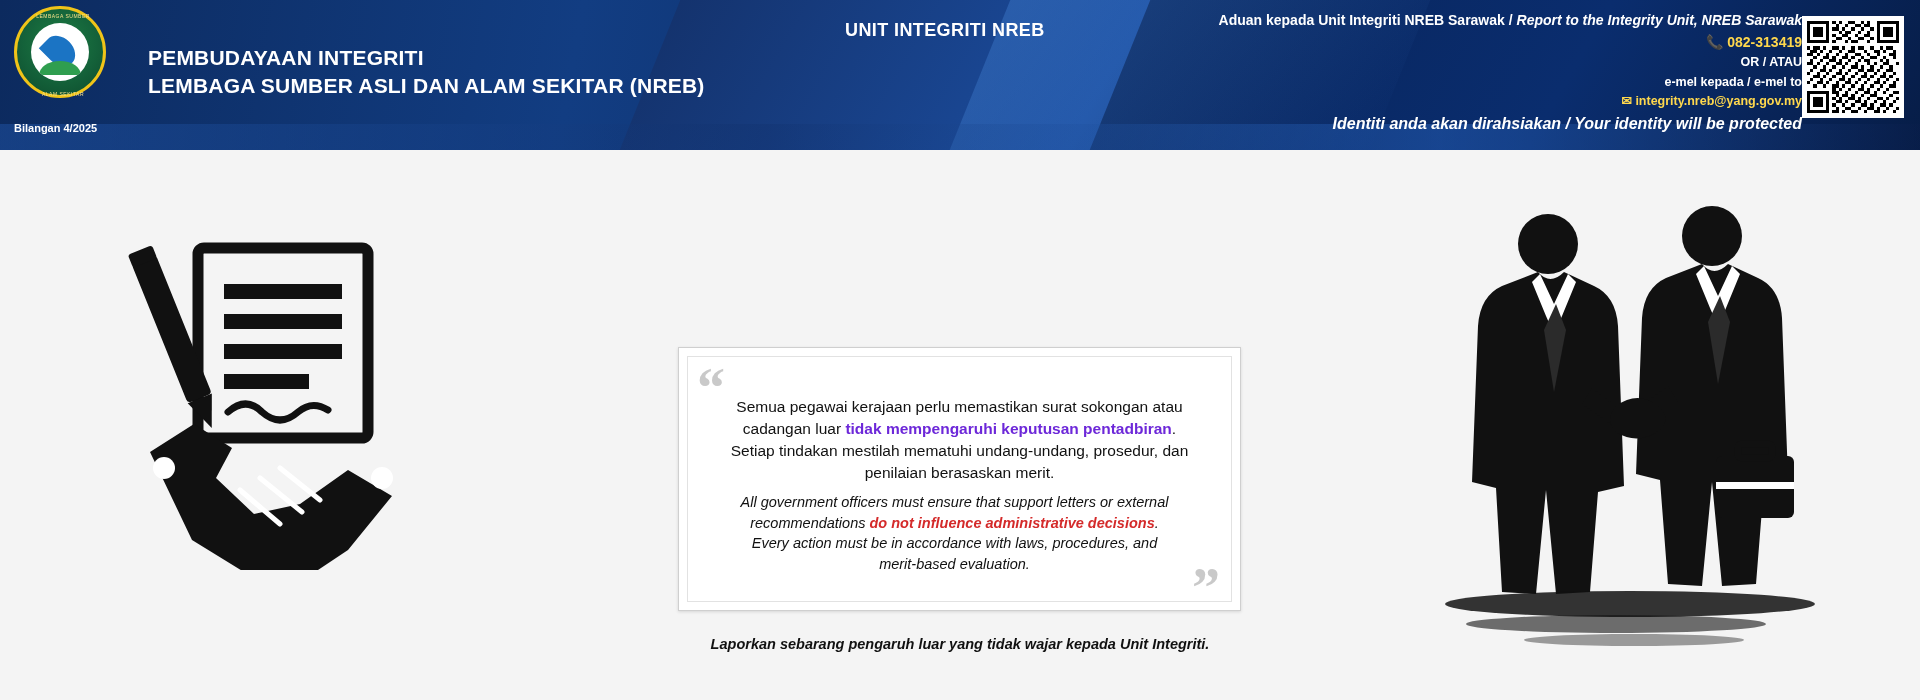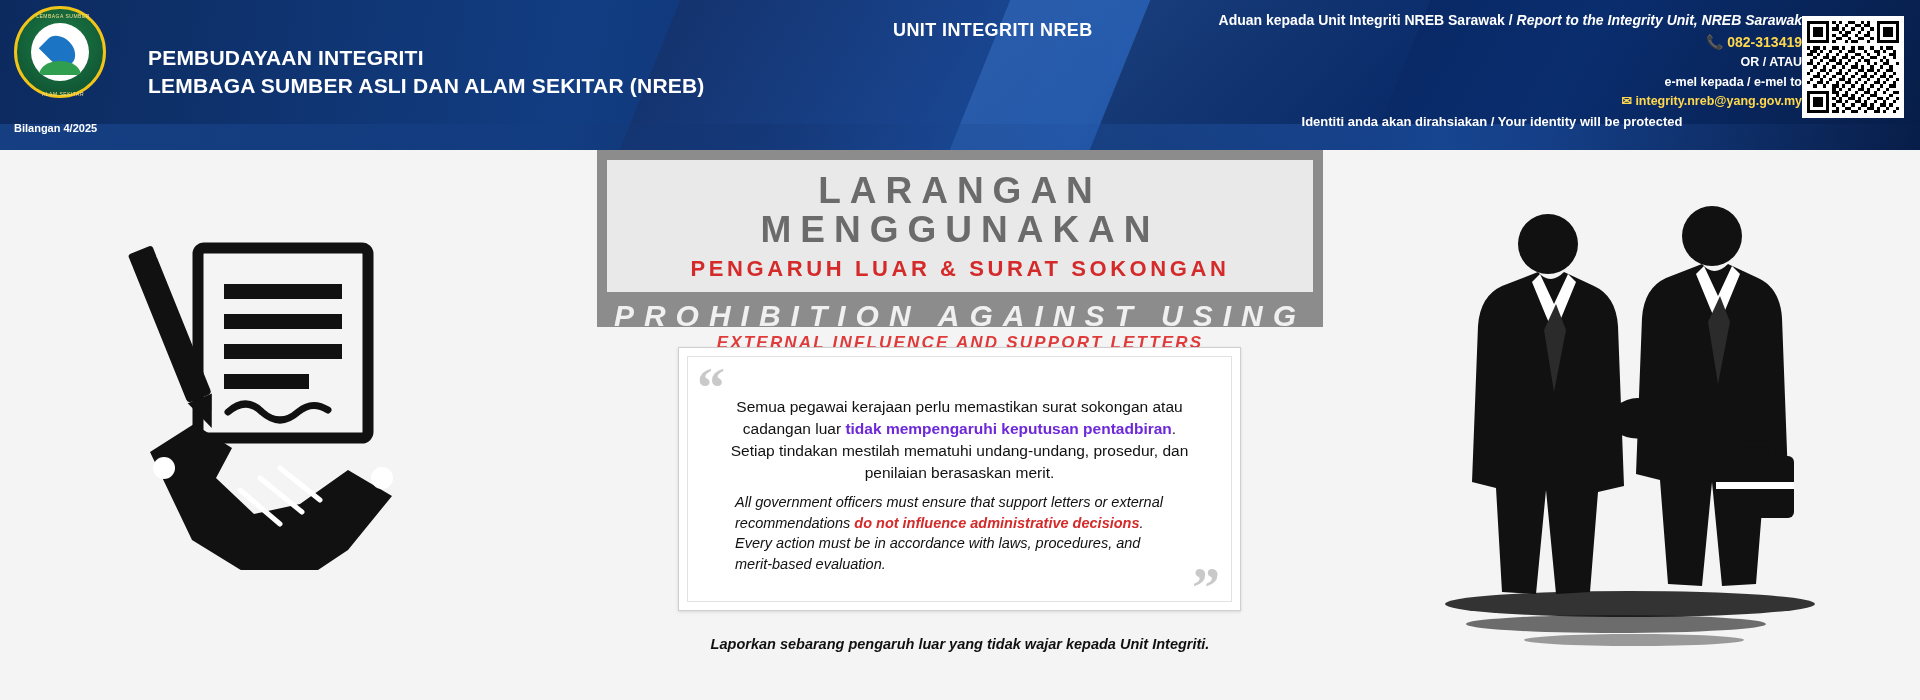--- a/index.html
+++ b/index.html
@@ -93,35 +93,35 @@
 
   .hdr-title {
     position: absolute; top: 24px; left: 148px;
     color: #ffffff; line-height: 1.32;
   }
   .hdr-title .l1 { font-size: 21px; font-weight: bold; letter-spacing: .2px; margin-top: 20px; }
   .hdr-title .l2 { font-size: 21px; font-weight: bold; letter-spacing: .2px; }
 
   .hdr-unit {
     position: absolute; top: 20px; left: 845px;
-    color: #ffffff; font-size: 18px; font-weight: bold; letter-spacing: .4px; margin-left: 48px;
+    color: #ffffff; font-size: 18px; font-weight: bold; letter-spacing: .4px;
   }
 
   .hdr-contact {
     position: absolute; top: 10px; right: 118px;
     width: 620px; text-align: right;
     color: #ffffff; font-size: 12.5px; line-height: 1.55;
   }
   .hdr-contact .line1 { font-weight: bold; font-size: 14px; }
   .hdr-contact .line1 i { font-weight: bold; font-style: italic; }
   .hdr-contact .phone { color: #ffd84d; font-weight: bold; font-size: 14px; }
   .hdr-contact .or { font-weight: bold; }
   .hdr-contact .emel { font-weight: bold; }
   .hdr-contact .mail { color: #ffd84d; font-weight: bold; }
-  .hdr-contact .priv { font-weight: bold; font-size: 13px; text-align: center; }
+  .hdr-contact .priv { font-style: italic; font-weight: bold; font-size: 16px; }
 
   .qr {
     position: absolute; top: 16px; right: 16px;
     width: 102px; height: 102px; background: #ffffff; padding: 5px;
   }
   .qr svg { display: block; }
 
   
   .titleblock {
     position: absolute; top: 150px; left: 597px;
@@ -167,21 +167,21 @@
   }
   .qmark.open { top: 12px; left: 18px; }
   .qmark.close { bottom: -6px; right: 20px; }
   .q-ms {
     position: absolute; top: 48px; left: 40px; right: 40px;
     text-align: center; font-size: 15.5px; color: #111; line-height: 1.42;
   }
   .q-ms .hl { color: #6d28d9; font-weight: bold; }
   .q-en {
     position: absolute; top: 144px; left: 56px; right: 66px;
-    font-size: 14.5px; color: #111;
+    text-align: center; font-size: 14.5px; color: #111;
     font-style: italic; line-height: 1.42;
   }
   .q-en .hl { color: #d42a2a; font-weight: bold; font-style: italic; }
 
   
   .footnote {
     position: absolute; top: 636px; left: 597px; width: 726px;
     text-align: center; color: #111;
   }
   .footnote .ms { font-size: 14.5px; font-weight: bold; font-style: italic; }
@@ -521,30 +521,20 @@
         <rect x="318" y="244" width="34" height="14" rx="4" fill="none" stroke="#111" stroke-width="7"></rect>
         <rect x="296" y="282" width="78" height="7" fill="#fff"></rect>
 
         <ellipse cx="210" cy="404" rx="185" ry="13" opacity="0.85"></ellipse>
         <ellipse cx="196" cy="424" rx="150" ry="9" opacity="0.6"></ellipse>
         <ellipse cx="214" cy="440" rx="110" ry="6" opacity="0.4"></ellipse>
       </g>
     </svg>
   </div>
 
-  <div class="titleblock">
-    <div class="title-ms">
-      <div class="big">LARANGAN MENGGUNAKAN</div>
-      <div class="sub">PENGARUH LUAR &amp; SURAT SOKONGAN</div>
-    </div>
-    <div class="title-en">
-      <div class="big">PROHIBITION AGAINST USING</div>
-      <div class="sub">EXTERNAL INFLUENCE AND SUPPORT LETTERS</div>
-    </div>
-  </div>
 
   <div class="quote">
     <div class="quote-inner"></div>
     <div class="qmark open">“</div>
     <div class="qmark close">”</div>
     <div class="q-ms">
       <span>Semua pegawai kerajaan perlu memastikan surat sokongan atau cadangan luar </span><span class="hl">tidak mempengaruhi keputusan pentadbiran</span><span>. Setiap tindakan mestilah mematuhi undang-undang, prosedur, dan penilaian berasaskan merit.</span>
     </div>
     <div class="q-en">
       <span>All government officers must ensure that support letters or external recommendations </span><span class="hl">do not influence administrative decisions</span><span>.  Every action must be in accordance with laws, procedures, and merit-based evaluation.</span>

